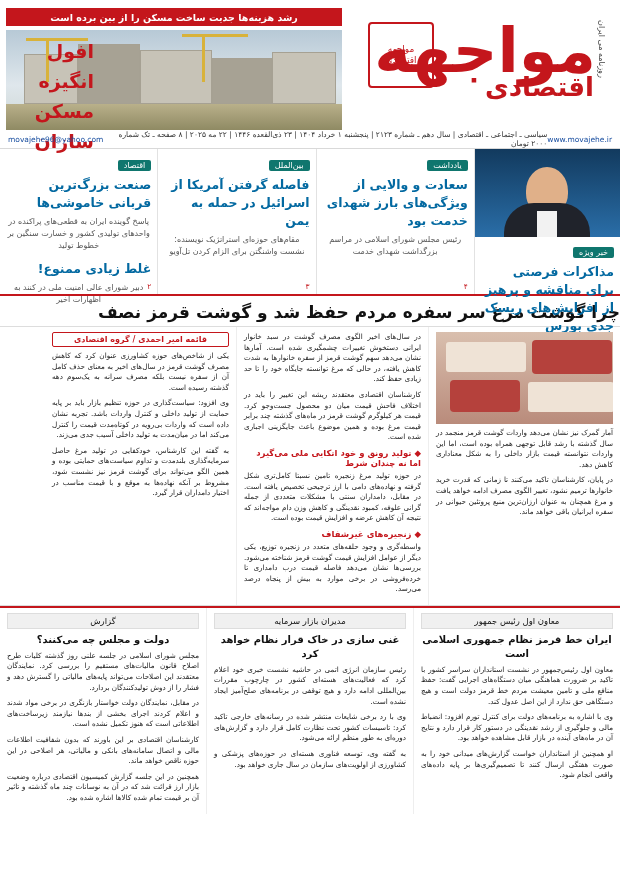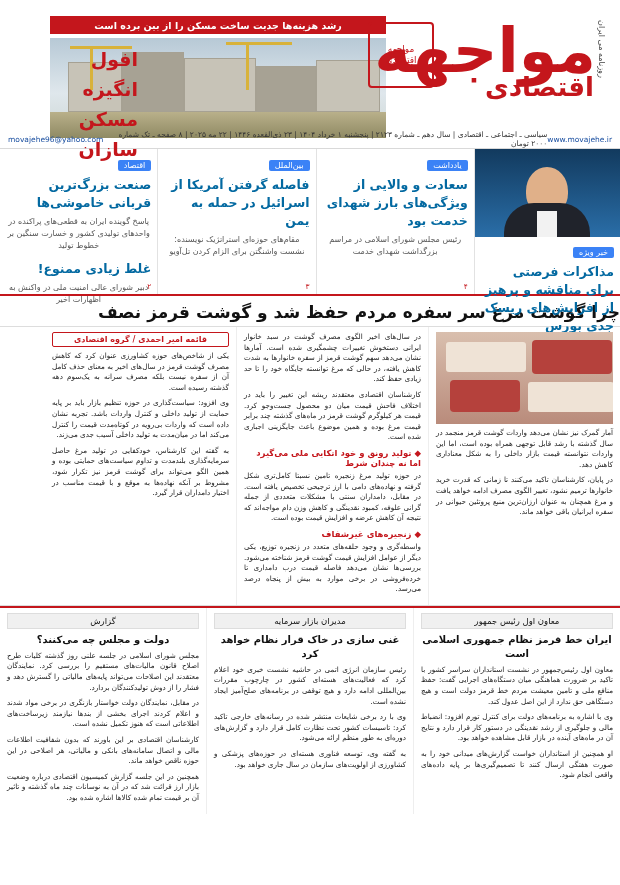--- a/index.html
+++ b/index.html
@@ -33,21 +33,21 @@
   .logo-sub{
     font-size:26px;color:#c4161c;font-weight:bold;margin-right:18px;margin-top:-10px;
   }
   .logo-emblem{
     position:absolute;left:6px;top:16px;width:58px;height:58px;
     border:2px solid #c4161c;border-radius:4px;
     display:flex;align-items:center;justify-content:center;
     color:#c4161c;font-size:9px;text-align:center;line-height:11px;padding:2px;
   }
   .left-head{
-    position:absolute;left:0;top:8px;width:352px;height:132px;margin-left:44px;
+    position:absolute;left:0;top:0;width:352px;height:132px;
   }
   .redbar{
     position:absolute;top:8px;left:6px;width:336px;height:18px;background:#c4161c;
     color:#fff;font-size:9.5px;display:flex;align-items:center;justify-content:center;
     text-align:center;font-weight:bold;
   }
   .photo-main{
     position:absolute;top:30px;left:6px;width:336px;height:100px;
     background:linear-gradient(#9fb4c4,#c9d4dc);
     overflow:hidden;
@@ -84,21 +84,21 @@
 
   
   .boxes{
     display:flex;height:145px;border-bottom:2px solid #c4161c;
   }
   .bx{
     flex:1;border-left:1px solid #e2e2e2;padding:4px 6px;box-sizing:border-box;position:relative;
   }
   .bx:last-child{border-left:none;}
   .bx .tag{
-    display:inline-block;background:#3b82f6;color:#fff;font-size:8px;padding:1px 6px;
+    display:inline-block;background:#0f766e;color:#fff;font-size:8px;padding:1px 6px;
     border-radius:2px;margin-bottom:3px;
   }
   .bx h4{
     margin:2px 0 4px 0;font-size:12.5px;line-height:18px;color:#0369a1;font-weight:bold;
   }
   .bx p{margin:0;font-size:8px;line-height:12px;color:#555;text-align:center;}
   .bx .more{position:absolute;bottom:3px;right:6px;font-size:7.5px;color:#c4161c;}
   .bx.portrait{padding:0;}
   .portrait-img{
     width:100%;height:88px;background:linear-gradient(#123a5e,#2a6ea8);position:relative;overflow:hidden;
@@ -206,21 +206,21 @@
       <h4>فاصله گرفتن آمریکا از اسرائیل در حمله به یمن</h4>
       <p>مقام‌های حوزه‌ای استراتژیک نویسنده: نشست واشنگتن برای الزام کردن تل‌آویو</p>
       <span class="more">۳</span>
     </div>
 
     <div class="bx">
       <span class="tag">اقتصاد</span>
       <h4>صنعت بزرگ‌ترین قربانی خاموشی‌ها</h4>
       <p>پاسخ گوینده ایران به قطعی‌های پراکنده در واحدهای تولیدی کشور و خسارت سنگین بر خطوط تولید</p>
       <h4 style="margin-top:8px;">غلط زیادی ممنوع!</h4>
-      <p>دبیر شورای عالی امنیت ملی در واکنش به اظهارات اخیر</p>
+      <p>دبیر شورای عالی امنیت ملی در کنند به اظهارات اخیر</p>
       <span class="more">۲</span>
     </div>
   </div>
 
   <div class="band-title">چرا گوشت مرغ سر سفره مردم حفظ شد و گوشت قرمز نصف</div>
 
   <div class="main-grid">
 
     <div class="col" style="width:207px;">
       <div class="meatphoto">
@@ -239,21 +239,21 @@
       <div class="sub">◆ تولید رونق و خود اتکایی ملی می‌گیرد اما نه چندان شرط</div>
       <p>در حوزه تولید مرغ زنجیره تامین نسبتا کامل‌تری شکل گرفته و نهاده‌های دامی با ارز ترجیحی تخصیص یافته است. در مقابل، دامداران سنتی با مشکلات متعددی از جمله گرانی علوفه، کمبود نقدینگی و کاهش وزن دام مواجه‌اند که نتیجه آن کاهش عرضه و افزایش قیمت بوده است.</p>
       <div class="sub">◆ زنجیره‌های غیرشفاف</div>
       <p>واسطه‌گری و وجود حلقه‌های متعدد در زنجیره توزیع، یکی دیگر از عوامل افزایش قیمت گوشت قرمز شناخته می‌شود. بررسی‌ها نشان می‌دهد فاصله قیمت درب دامداری تا خرده‌فروشی در برخی موارد به بیش از پنجاه درصد می‌رسد.</p>
     </div>
 
     <div class="col" style="width:206px;margin-left:45px;">
       <div class="byline">قائمه امیر احمدی / گروه اقتصادی</div>
       <p>یکی از شاخص‌های حوزه کشاورزی عنوان کرد که کاهش مصرف گوشت قرمز در سال‌های اخیر به معنای حذف کامل آن از سفره نیست بلکه مصرف سرانه به یک‌سوم دهه گذشته رسیده است.</p>
       <p>وی افزود: سیاست‌گذاری در حوزه تنظیم بازار باید بر پایه حمایت از تولید داخلی و کنترل واردات باشد. تجربه نشان داده است که واردات بی‌رویه در کوتاه‌مدت قیمت را کنترل می‌کند اما در میان‌مدت به تولید داخلی آسیب جدی می‌زند.</p>
-      <p>به گفته این کارشناس، خودکفایی در تولید مرغ حاصل سرمایه‌گذاری بلندمدت و تداوم سیاست‌های حمایتی بوده و همین الگو می‌تواند برای گوشت قرمز نیز تکرار شود، مشروط بر آنکه نهاده‌ها به موقع و با قیمت مناسب در اختیار دامداران قرار گیرد.</p>
+      <p>به گفته این کارشناس، خودکفایی در تولید مرغ حاصل سرمایه‌گذاری بلندمدت و تداوم سیاست‌های حمایتی بوده و همین الگو می‌تواند برای گوشت قرمز نیز نشست شود، مشروط بر آنکه نهاده‌ها به موقع و با قیمت مناسب در اختیار دامداران قرار گیرد.</p>
     </div>
   </div>
 
   <div class="divider-red"></div>
 
   <div class="bottom-grid">
 
     <div class="bcol" style="width:207px;">
       <div class="hdr">معاون اول رئیس جمهور</div>
       <h5>ایران خط قرمز نظام جمهوری اسلامی است</h5>

